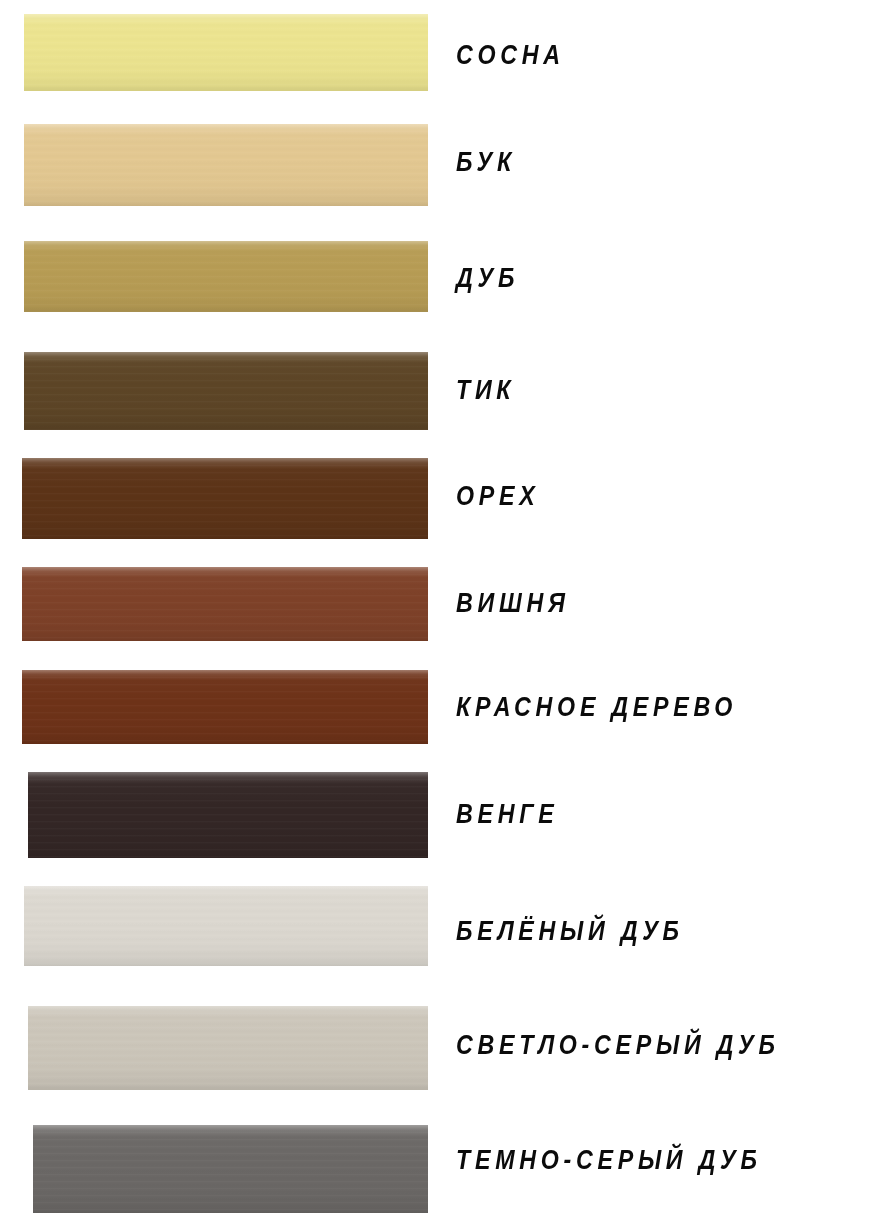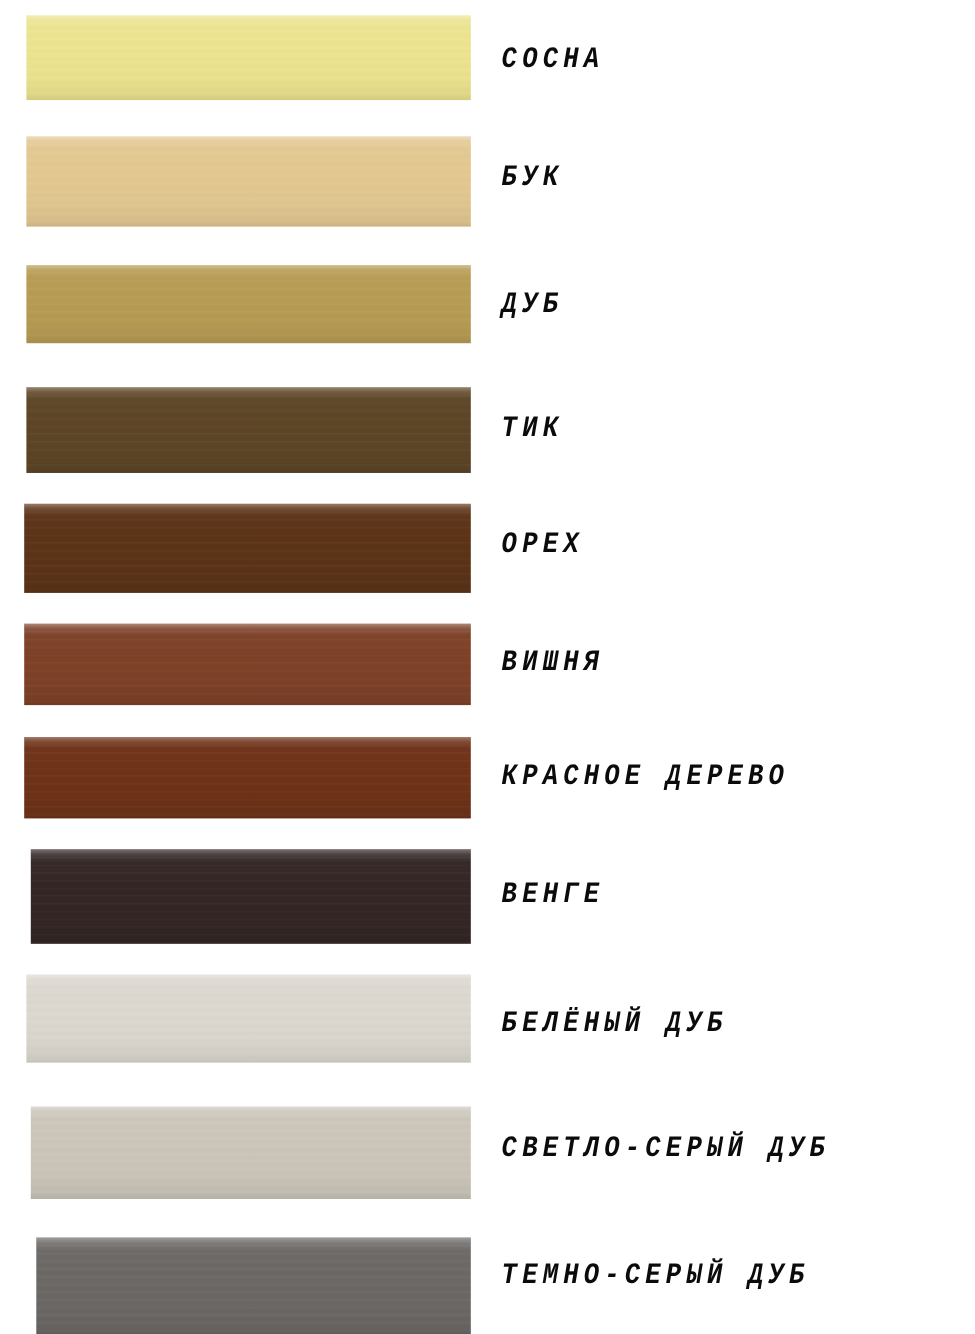--- a/index.html
+++ b/index.html
@@ -7,21 +7,21 @@
     margin: 0;
     padding: 0;
     background: #ffffff;
   }
 
   #chart-root {
     position: relative;
     width: 886px;
     height: 1213px;
     background: #ffffff;
-    font-family: Liberation Mono, monospace;
+    font-family: Liberation Sans, sans-serif;
     overflow: hidden;
   }
 
   .swatch-row {
     position: absolute;
     left: 0;
     width: 886px;
     display: block;
   }
 

